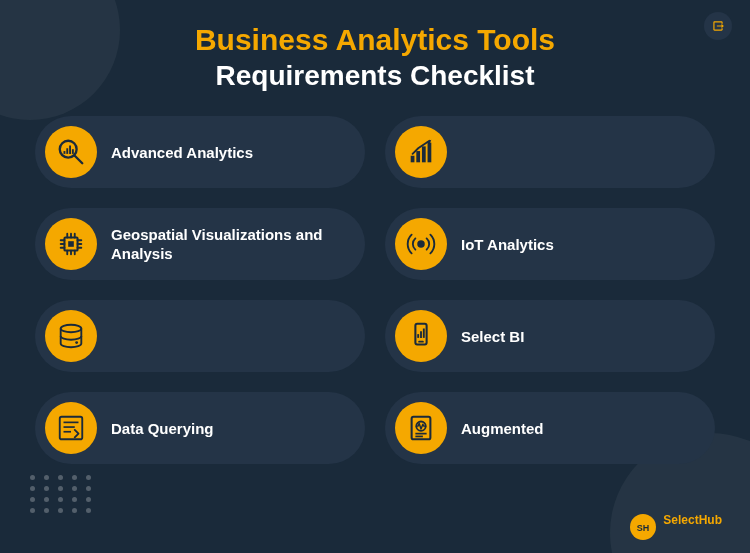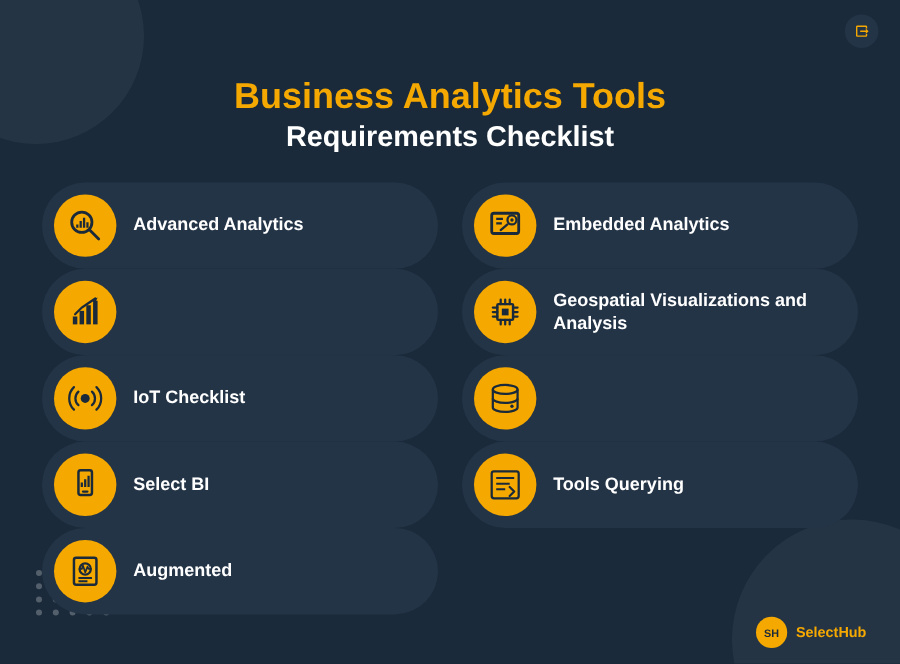--- a/index.html
+++ b/index.html
@@ -53,34 +53,33 @@
     .header {
       text-align: center;
       margin-bottom: 22px;
     }
 
     .title-main {
       font-size: 30px;
       font-weight: 900;
       color: #f5a800;
       line-height: 1.2;
-      margin-top: 41px;
     }
 
     .title-sub {
-      font-size: 24px;
+      font-size: 28px;
       font-weight: 700;
       color: #ffffff;
       line-height: 1.3;
     }
 
     .grid {
       display: grid;
       grid-template-columns: 1fr 1fr;
-      gap: 0 20px;
+      gap: 20px 20px;
     }
 
     .card {
       background: #243447;
       border-radius: 40px;
       display: flex;
       align-items: center;
       padding: 10px 16px 10px 10px;
       min-height: 68px;
     }
@@ -108,21 +107,20 @@
       font-weight: 700;
       color: #ffffff;
       line-height: 1.3;
     }
 
     .logo-area {
       position: absolute;
       bottom: 12px;
       right: 28px;
       display: flex;
-      align-items: center;
       z-index: 10;
     }
 
     .logo-icon {
       width: 28px;
       height: 28px;
       margin-right: 6px;
     }
 
     .logo-text {
@@ -205,33 +203,20 @@
           <line x1="20" y1="20" x2="28" y2="28" stroke="#1a2a3a" stroke-width="2.5" stroke-linecap="round"></line>
           <line x1="9" y1="15" x2="9" y2="18" stroke="#1a2a3a" stroke-width="2"></line>
           <line x1="12" y1="12" x2="12" y2="18" stroke="#1a2a3a" stroke-width="2"></line>
           <line x1="15" y1="9" x2="15" y2="18" stroke="#1a2a3a" stroke-width="2"></line>
           <line x1="18" y1="13" x2="18" y2="18" stroke="#1a2a3a" stroke-width="2"></line>
         </svg>
       </div>
       <span class="card-label">Advanced Analytics</span>
     </div>
 
-    <div class="card">
-      <div class="icon-circle">
-        <svg viewBox="0 0 32 32" xmlns="http://www.w3.org/2000/svg">
-          <rect x="4" y="5" width="24" height="18" rx="2" fill="none" stroke="#1a2a3a" stroke-width="2.5"></rect>
-          <circle cx="22" cy="11" r="4" fill="none" stroke="#1a2a3a" stroke-width="2"></circle>
-          <line x1="18" y1="15" x2="12" y2="20" stroke="#1a2a3a" stroke-width="2" stroke-linecap="round"></line>
-          <circle cx="22" cy="11" r="1.5" fill="#1a2a3a"></circle>
-          <line x1="8" y1="10" x2="14" y2="10" stroke="#1a2a3a" stroke-width="2"></line>
-          <line x1="8" y1="14" x2="13" y2="14" stroke="#1a2a3a" stroke-width="2"></line>
-        </svg>
-      </div>
-      <span class="card-label">Embedded Analytics</span>
-    </div>
 
     <div class="card">
       <div class="icon-circle">
         <svg viewBox="0 0 32 32" xmlns="http://www.w3.org/2000/svg">
           <rect x="5" y="20" width="4" height="7" fill="#1a2a3a"></rect>
           <rect x="11" y="15" width="4" height="12" fill="#1a2a3a"></rect>
           <rect x="17" y="10" width="4" height="17" fill="#1a2a3a"></rect>
           <rect x="23" y="6" width="4" height="21" fill="#1a2a3a"></rect>
           <polyline points="7,18 13,12 19,8 25,4" fill="none" stroke="#1a2a3a" stroke-width="2" stroke-linecap="round"></polyline>
           <polygon points="27,3 22,5 25,8" fill="#1a2a3a"></polygon>
@@ -265,21 +250,21 @@
     <div class="card">
       <div class="icon-circle">
         <svg viewBox="0 0 32 32" xmlns="http://www.w3.org/2000/svg">
           <circle cx="16" cy="16" r="4" fill="#1a2a3a"></circle>
           <path d="M10,10 A8,8 0 0 0 10,22" fill="none" stroke="#1a2a3a" stroke-width="2" stroke-linecap="round"></path>
           <path d="M22,10 A8,8 0 0 1 22,22" fill="none" stroke="#1a2a3a" stroke-width="2" stroke-linecap="round"></path>
           <path d="M6,6 A14,14 0 0 0 6,26" fill="none" stroke="#1a2a3a" stroke-width="2" stroke-linecap="round"></path>
           <path d="M26,6 A14,14 0 0 1 26,26" fill="none" stroke="#1a2a3a" stroke-width="2" stroke-linecap="round"></path>
         </svg>
       </div>
-      <span class="card-label">IoT Checklist</span>
+      <span class="card-label">IoT Analytics</span>
     </div>
 
     <div class="card">
       <div class="icon-circle">
         <svg viewBox="0 0 32 32" xmlns="http://www.w3.org/2000/svg">
           <ellipse cx="16" cy="8" rx="11" ry="4" fill="none" stroke="#1a2a3a" stroke-width="2"></ellipse>
           <path d="M5,8 L5,16 C5,18.2 10,20 16,20 C22,20 27,18.2 27,16 L27,8" fill="none" stroke="#1a2a3a" stroke-width="2"></path>
           <path d="M5,16 L5,24 C5,26.2 10,28 16,28 C22,28 27,26.2 27,24 L27,16" fill="none" stroke="#1a2a3a" stroke-width="2"></path>
           <circle cx="22" cy="23" r="1.5" fill="#1a2a3a"></circle>
         </svg>
@@ -302,21 +287,21 @@
     <div class="card">
       <div class="icon-circle">
         <svg viewBox="0 0 32 32" xmlns="http://www.w3.org/2000/svg">
           <rect x="4" y="4" width="24" height="24" rx="2" fill="none" stroke="#1a2a3a" stroke-width="2"></rect>
           <line x1="8" y1="10" x2="24" y2="10" stroke="#1a2a3a" stroke-width="1.8"></line>
           <line x1="8" y1="15" x2="20" y2="15" stroke="#1a2a3a" stroke-width="1.8"></line>
           <line x1="8" y1="20" x2="16" y2="20" stroke="#1a2a3a" stroke-width="1.8"></line>
           <polyline points="20,18 24,22 20,26" fill="none" stroke="#1a2a3a" stroke-width="2" stroke-linecap="round" stroke-linejoin="round"></polyline>
         </svg>
       </div>
-      <span class="card-label">Tools Querying</span>
+      <span class="card-label">Data Querying</span>
     </div>
 
     <div class="card">
       <div class="icon-circle">
         <svg viewBox="0 0 32 32" xmlns="http://www.w3.org/2000/svg">
           <rect x="6" y="4" width="20" height="24" rx="2" fill="none" stroke="#1a2a3a" stroke-width="2.2"></rect>
           <circle cx="16" cy="14" r="5" fill="none" stroke="#1a2a3a" stroke-width="2"></circle>
           <path d="M11,14 L13,14 L14,11 L16,17 L18,12 L19,14 L21,14" fill="none" stroke="#1a2a3a" stroke-width="1.5" stroke-linecap="round" stroke-linejoin="round"></path>
           <line x1="10" y1="22" x2="22" y2="22" stroke="#1a2a3a" stroke-width="1.8"></line>
           <line x1="10" y1="25" x2="18" y2="25" stroke="#1a2a3a" stroke-width="1.8"></line>

